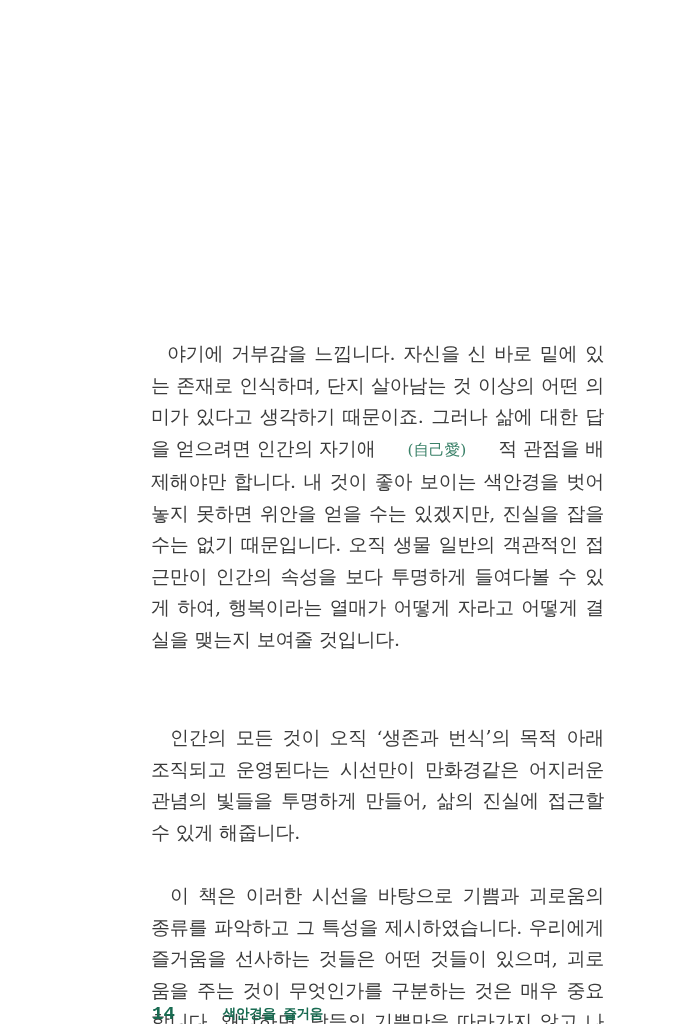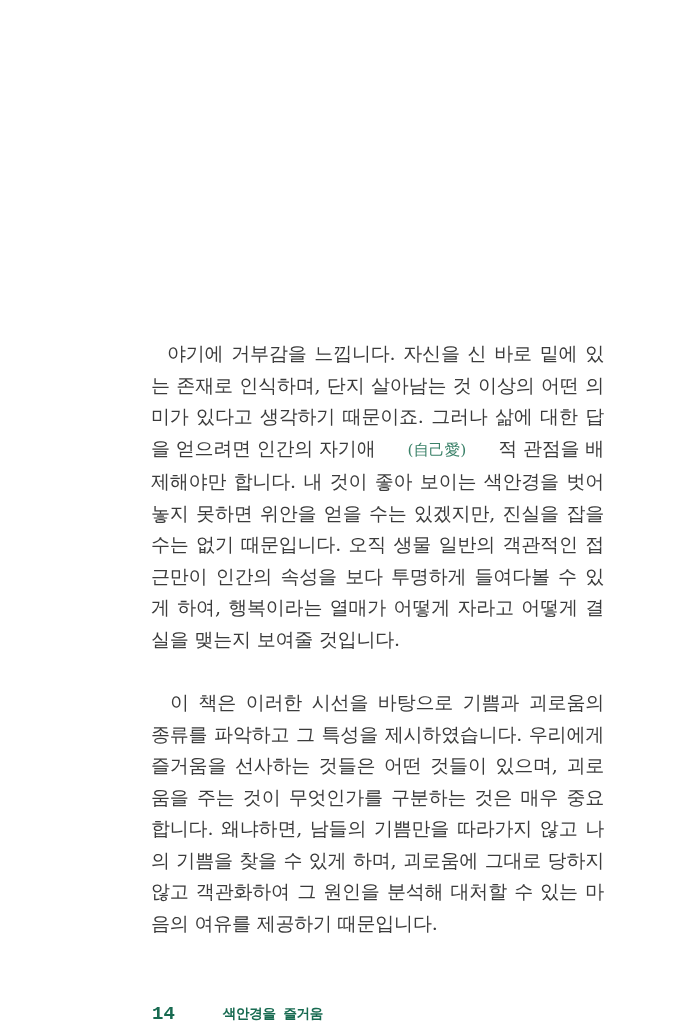--- a/index.html
+++ b/index.html
@@ -63,20 +63,21 @@
 </style>
 </head>
 <body>
 
 <div class="page">
 
   <main class="text-block">
 
     <p class="para"><span>야기에 거부감을 느낍니다. 자신을 신 바로 밑에 있는 존재로 인식하며, 단지 살아남는 것 이상의 어떤 의미가 있다고 생각하기 때문이죠. 그러나 삶에 대한 답을 얻으려면 인간의 자기애</span><span class="hanja">(自己愛)</span><span>적 관점을 배제해야만 합니다. 내 것이 좋아 보이는 색안경을 벗어놓지 못하면 위안을 얻을 수는 있겠지만, 진실을 잡을 수는 없기 때문입니다. 오직 생물 일반의 객관적인 접근만이 인간의 속성을 보다 투명하게 들여다볼 수 있게 하여, 행복이라는 열매가 어떻게 자라고 어떻게 결실을 맺는지 보여줄 것입니다.</span></p>
 
+    <p class="para indent gap-before">인간의 모든 것이 오직 ‘생존과 번식’의 목적 아래 조직되고 운영된다는 시선만이 만화경같은 어지러운 관념의 빛들을 투명하게 만들어, 삶의 진실에 접근할 수 있게 해줍니다.</p>
 
     <p class="para indent">이 책은 이러한 시선을 바탕으로 기쁨과 괴로움의 종류를 파악하고 그 특성을 제시하였습니다. 우리에게 즐거움을 선사하는 것들은 어떤 것들이 있으며, 괴로움을 주는 것이 무엇인가를 구분하는 것은 매우 중요합니다. 왜냐하면, 남들의 기쁨만을 따라가지 않고 나의 기쁨을 찾을 수 있게 하며, 괴로움에 그대로 당하지 않고 객관화하여 그 원인을 분석해 대처할 수 있는 마음의 여유를 제공하기 때문입니다.</p>
 
 
   </main>
 
   <footer class="footer">
     <span class="page-num">14</span>
     <span class="running-title">색안경을 즐거움</span>
   </footer>

